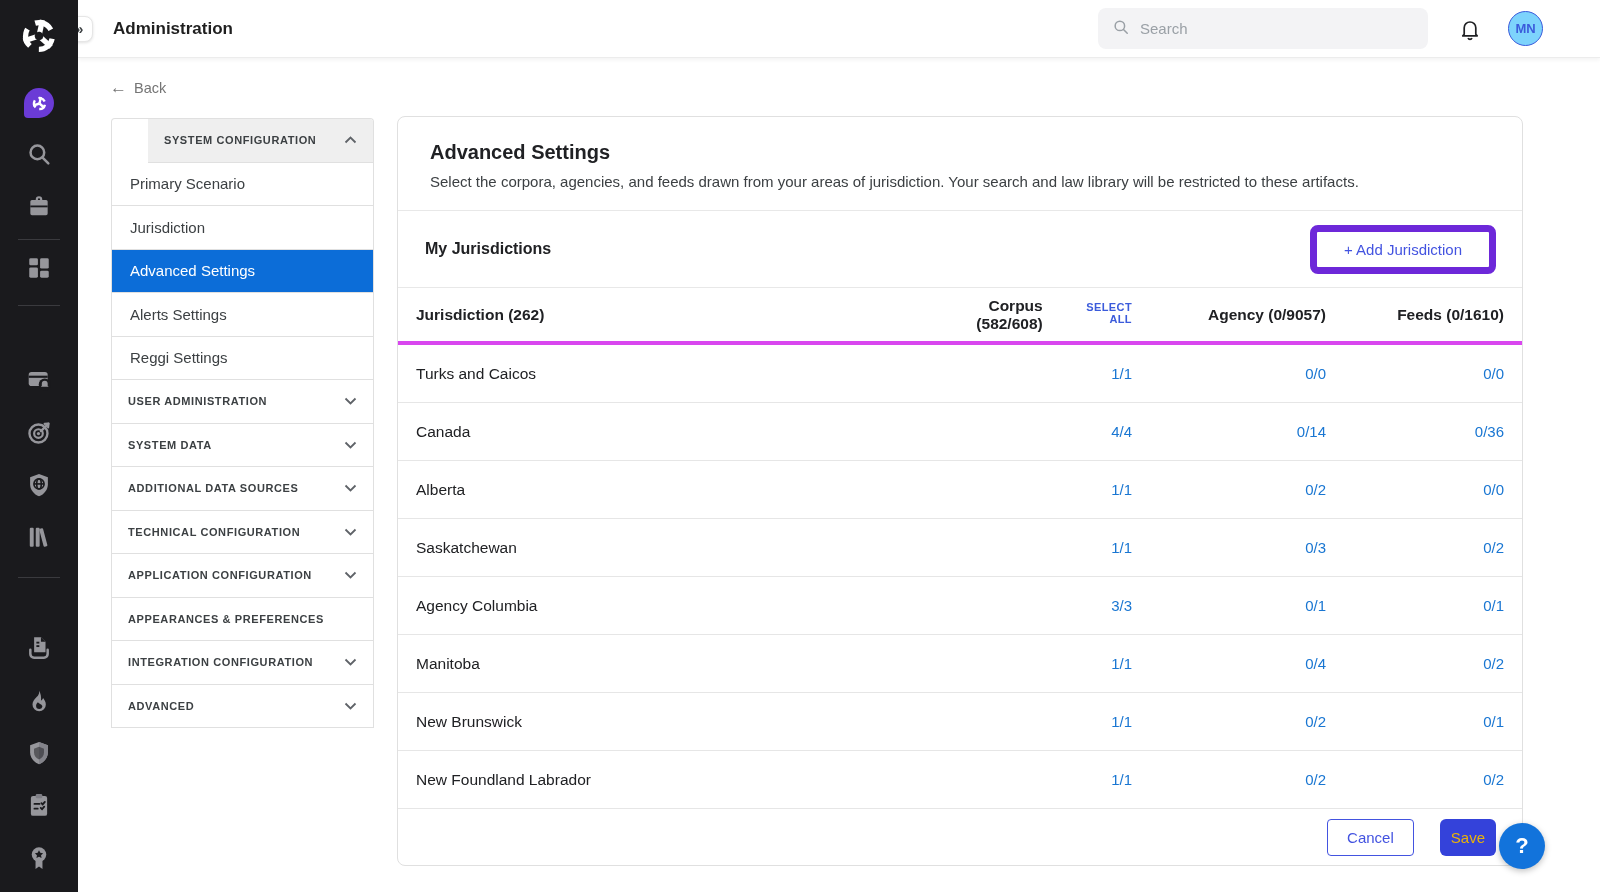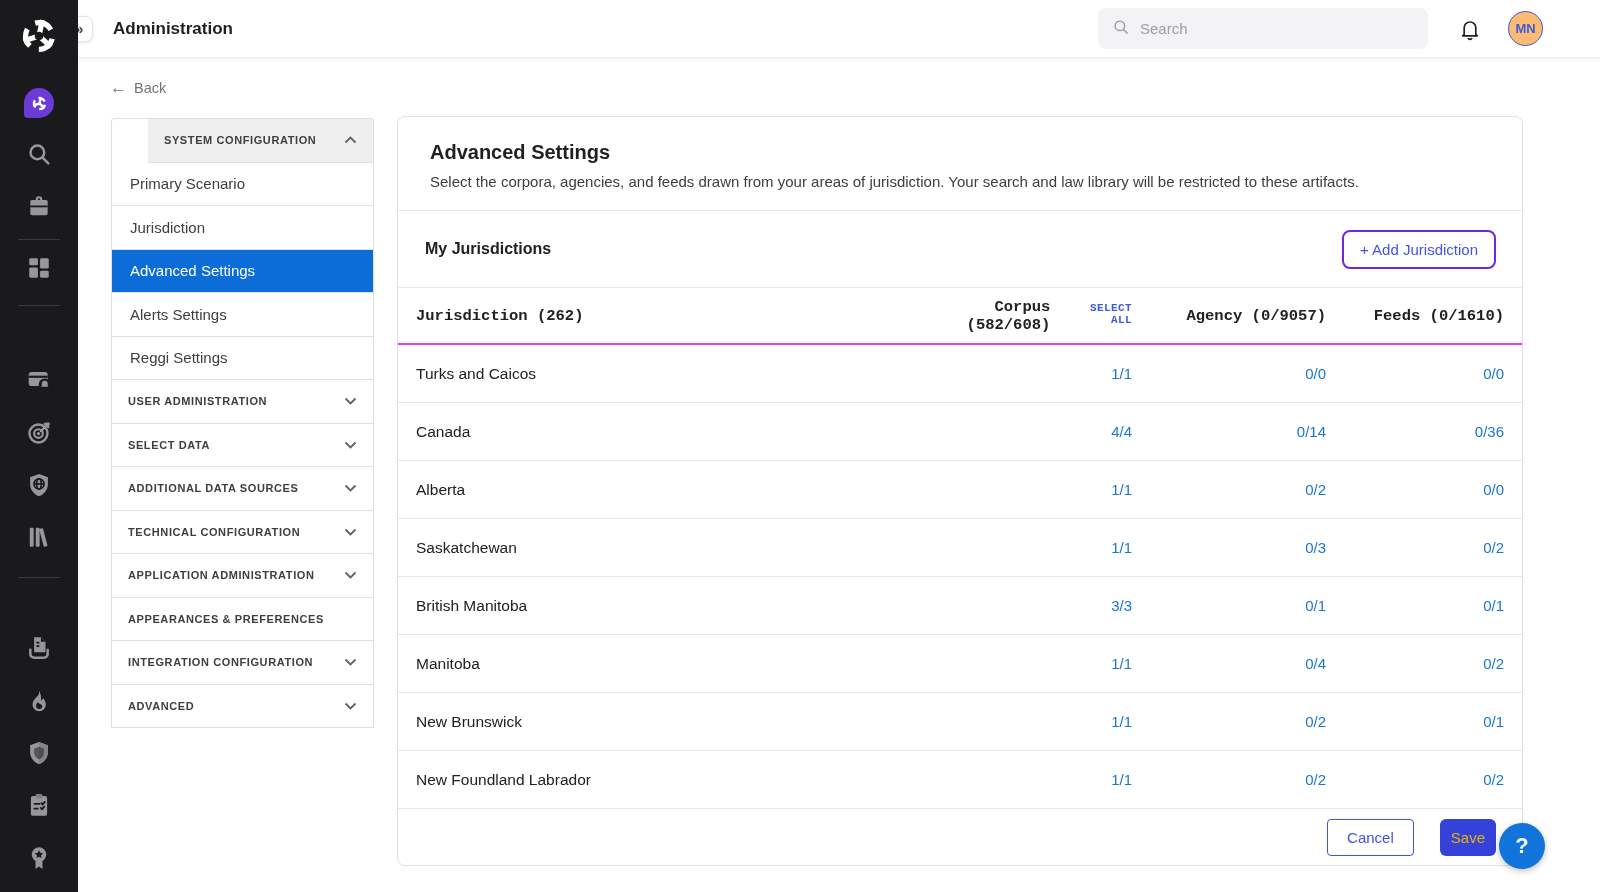--- a/index.html
+++ b/index.html
@@ -23,21 +23,21 @@
             display:flex; align-items:center; justify-content:center; font-size:14px; font-weight:bold;
             color:#3C4043; cursor:pointer; }
   .app-title { margin-left:35px; font-size:17px; font-weight:bold; color:#1F1F1F; }
   .search-box { margin-left:auto; margin-right:30px; width:330px; height:41px; background:#F3F3F5;
             border-radius:8px; display:flex; align-items:center; padding:0 14px; }
   .search-box input { border:none; outline:none; background:transparent; font-size:15px; color:#202124;
             margin-left:10px; width:260px; font-family:inherit; }
   .search-box input::placeholder { color:#9AA0A6; }
   .bell { margin-right:26px; width:24px; height:24px; cursor:pointer; }
   .avatar { margin-right:57px; width:35px; height:35px; border-radius:50%; border:1.6px solid #3B5BDB;
-            background:#fdba74; color:#3B5BDB; font-size:13px; font-weight:bold; display:flex;
+            background:#7dd3fc; color:#3B5BDB; font-size:13px; font-weight:bold; display:flex;
             align-items:center; justify-content:center; cursor:pointer; }
 
   
   .back { position:absolute; left:110px; top:79px; display:flex; align-items:center; gap:7px;
           color:#757575; font-size:14.5px; cursor:pointer; }
   .back .arr { font-size:17px; line-height:1; }
 
   
   .nav { position:absolute; left:111px; top:118px; width:263px; border:1px solid #E0E0E0;
          border-bottom:none; border-radius:4px 4px 0 0; overflow:hidden; background:#fff; }
@@ -51,25 +51,25 @@
 
   
   .card { position:absolute; left:397px; top:116px; width:1126px; height:750px;
           border:1px solid #E0E0E0; border-radius:8px; background:#fff; }
   .card-head { height:94px; padding:24px 32px 0; border-bottom:1px solid #E8E8E8; }
   .card-head h1 { font-size:20px; font-weight:bold; color:#202124; }
   .card-head p { margin-top:9px; font-size:15px; color:#3C4043; }
   .jur-bar { height:77px; display:flex; align-items:center; justify-content:space-between;
           padding:0 26px 0 27px; border-bottom:1px solid #E8E8E8; }
   .jur-bar .label { font-size:16px; font-weight:bold; color:#202124; }
-  .btn-outline { border:2px solid #6d28d9; color:#4353E0; background:#fff; border-radius:8px;
-          padding:9px 16px; font-size:15px; font-family:inherit; cursor:pointer; }
+  .btn-outline { border:7px solid #6d28d9; color:#4353E0; background:#fff; border-radius:8px;
+          padding:9px 27px; font-size:15px; font-family:inherit; cursor:pointer; }
 
   .grid-row { display:grid; grid-template-columns:1fr 200px 194px 178px; align-items:center; padding:0 18px; }
-  .thead { height:57px; border-bottom:2px solid #d946ef; font-size:15.5px; font-weight:bold; color:#202124;font-family:Liberation Mono, monospace; }
+  .thead { height:57px; border-bottom:4px solid #d946ef; font-size:15.5px; font-weight:bold; color:#202124; }
   .thead .num, .trow .num { text-align:right; }
   .thead .corpus-cell { display:flex; align-items:baseline; justify-content:flex-end; gap:26px; }
   .select-all { font-size:11px; font-weight:bold; letter-spacing:.4px; color:#3B5BDB; cursor:pointer; }
   .trow { height:58px; border-bottom:1px solid #E6E6E6; font-size:15.5px; color:#202124; }
   .trow .num a { color:#1976D2; text-decoration:none; font-size:15px; cursor:pointer; }
 
   .tfoot { height:57px; display:flex; align-items:center; justify-content:flex-end; gap:26px; padding:0 26px; }
   .btn-cancel { border:1px solid #4353E0; color:#4353E0; background:#fff; border-radius:4px;
           padding:9px 19px; font-size:15px; font-family:inherit; cursor:pointer; }
   .btn-save { border:none; background:#3442DA; color:#eab308; border-radius:6px; padding:10px 11px;
@@ -270,39 +270,39 @@
         <span>Reggi Settings</span>
       </div>
 
     <div class="nav-row section">
       <span>USER ADMINISTRATION</span>
       <span class="chev"><svg width="13" height="8" viewBox="0 0 13 8">
             <path d="M1.5 1.5 6.5 6.5 11.5 1.5" stroke="#5F6368" stroke-width="1.8" fill="none"></path>
           </svg></span>
     </div>
     <div class="nav-row section">
-      <span>SELECT DATA</span>
+      <span>SYSTEM DATA</span>
       <span class="chev"><svg width="13" height="8" viewBox="0 0 13 8">
             <path d="M1.5 1.5 6.5 6.5 11.5 1.5" stroke="#5F6368" stroke-width="1.8" fill="none"></path>
           </svg></span>
     </div>
     <div class="nav-row section">
       <span>ADDITIONAL DATA SOURCES</span>
       <span class="chev"><svg width="13" height="8" viewBox="0 0 13 8">
             <path d="M1.5 1.5 6.5 6.5 11.5 1.5" stroke="#5F6368" stroke-width="1.8" fill="none"></path>
           </svg></span>
     </div>
     <div class="nav-row section">
       <span>TECHNICAL CONFIGURATION</span>
       <span class="chev"><svg width="13" height="8" viewBox="0 0 13 8">
             <path d="M1.5 1.5 6.5 6.5 11.5 1.5" stroke="#5F6368" stroke-width="1.8" fill="none"></path>
           </svg></span>
     </div>
     <div class="nav-row section">
-      <span>APPLICATION ADMINISTRATION</span>
+      <span>APPLICATION CONFIGURATION</span>
       <span class="chev"><svg width="13" height="8" viewBox="0 0 13 8">
             <path d="M1.5 1.5 6.5 6.5 11.5 1.5" stroke="#5F6368" stroke-width="1.8" fill="none"></path>
           </svg></span>
     </div>
     <div class="nav-row section">
       <span>APPEARANCES &amp; PREFERENCES</span>
     </div>
     <div class="nav-row section">
       <span>INTEGRATION CONFIGURATION</span>
       <span class="chev"><svg width="13" height="8" viewBox="0 0 13 8">
@@ -362,21 +362,21 @@
         </div>
 
         <div class="grid-row trow">
           <div>Saskatchewan</div>
           <div class="num"><a>1/1</a></div>
           <div class="num"><a>0/3</a></div>
           <div class="num"><a>0/2</a></div>
         </div>
 
         <div class="grid-row trow">
-          <div>British Manitoba</div>
+          <div>Agency Columbia</div>
           <div class="num"><a>3/3</a></div>
           <div class="num"><a>0/1</a></div>
           <div class="num"><a>0/1</a></div>
         </div>
 
         <div class="grid-row trow">
           <div>Manitoba</div>
           <div class="num"><a>1/1</a></div>
           <div class="num"><a>0/4</a></div>
           <div class="num"><a>0/2</a></div>

